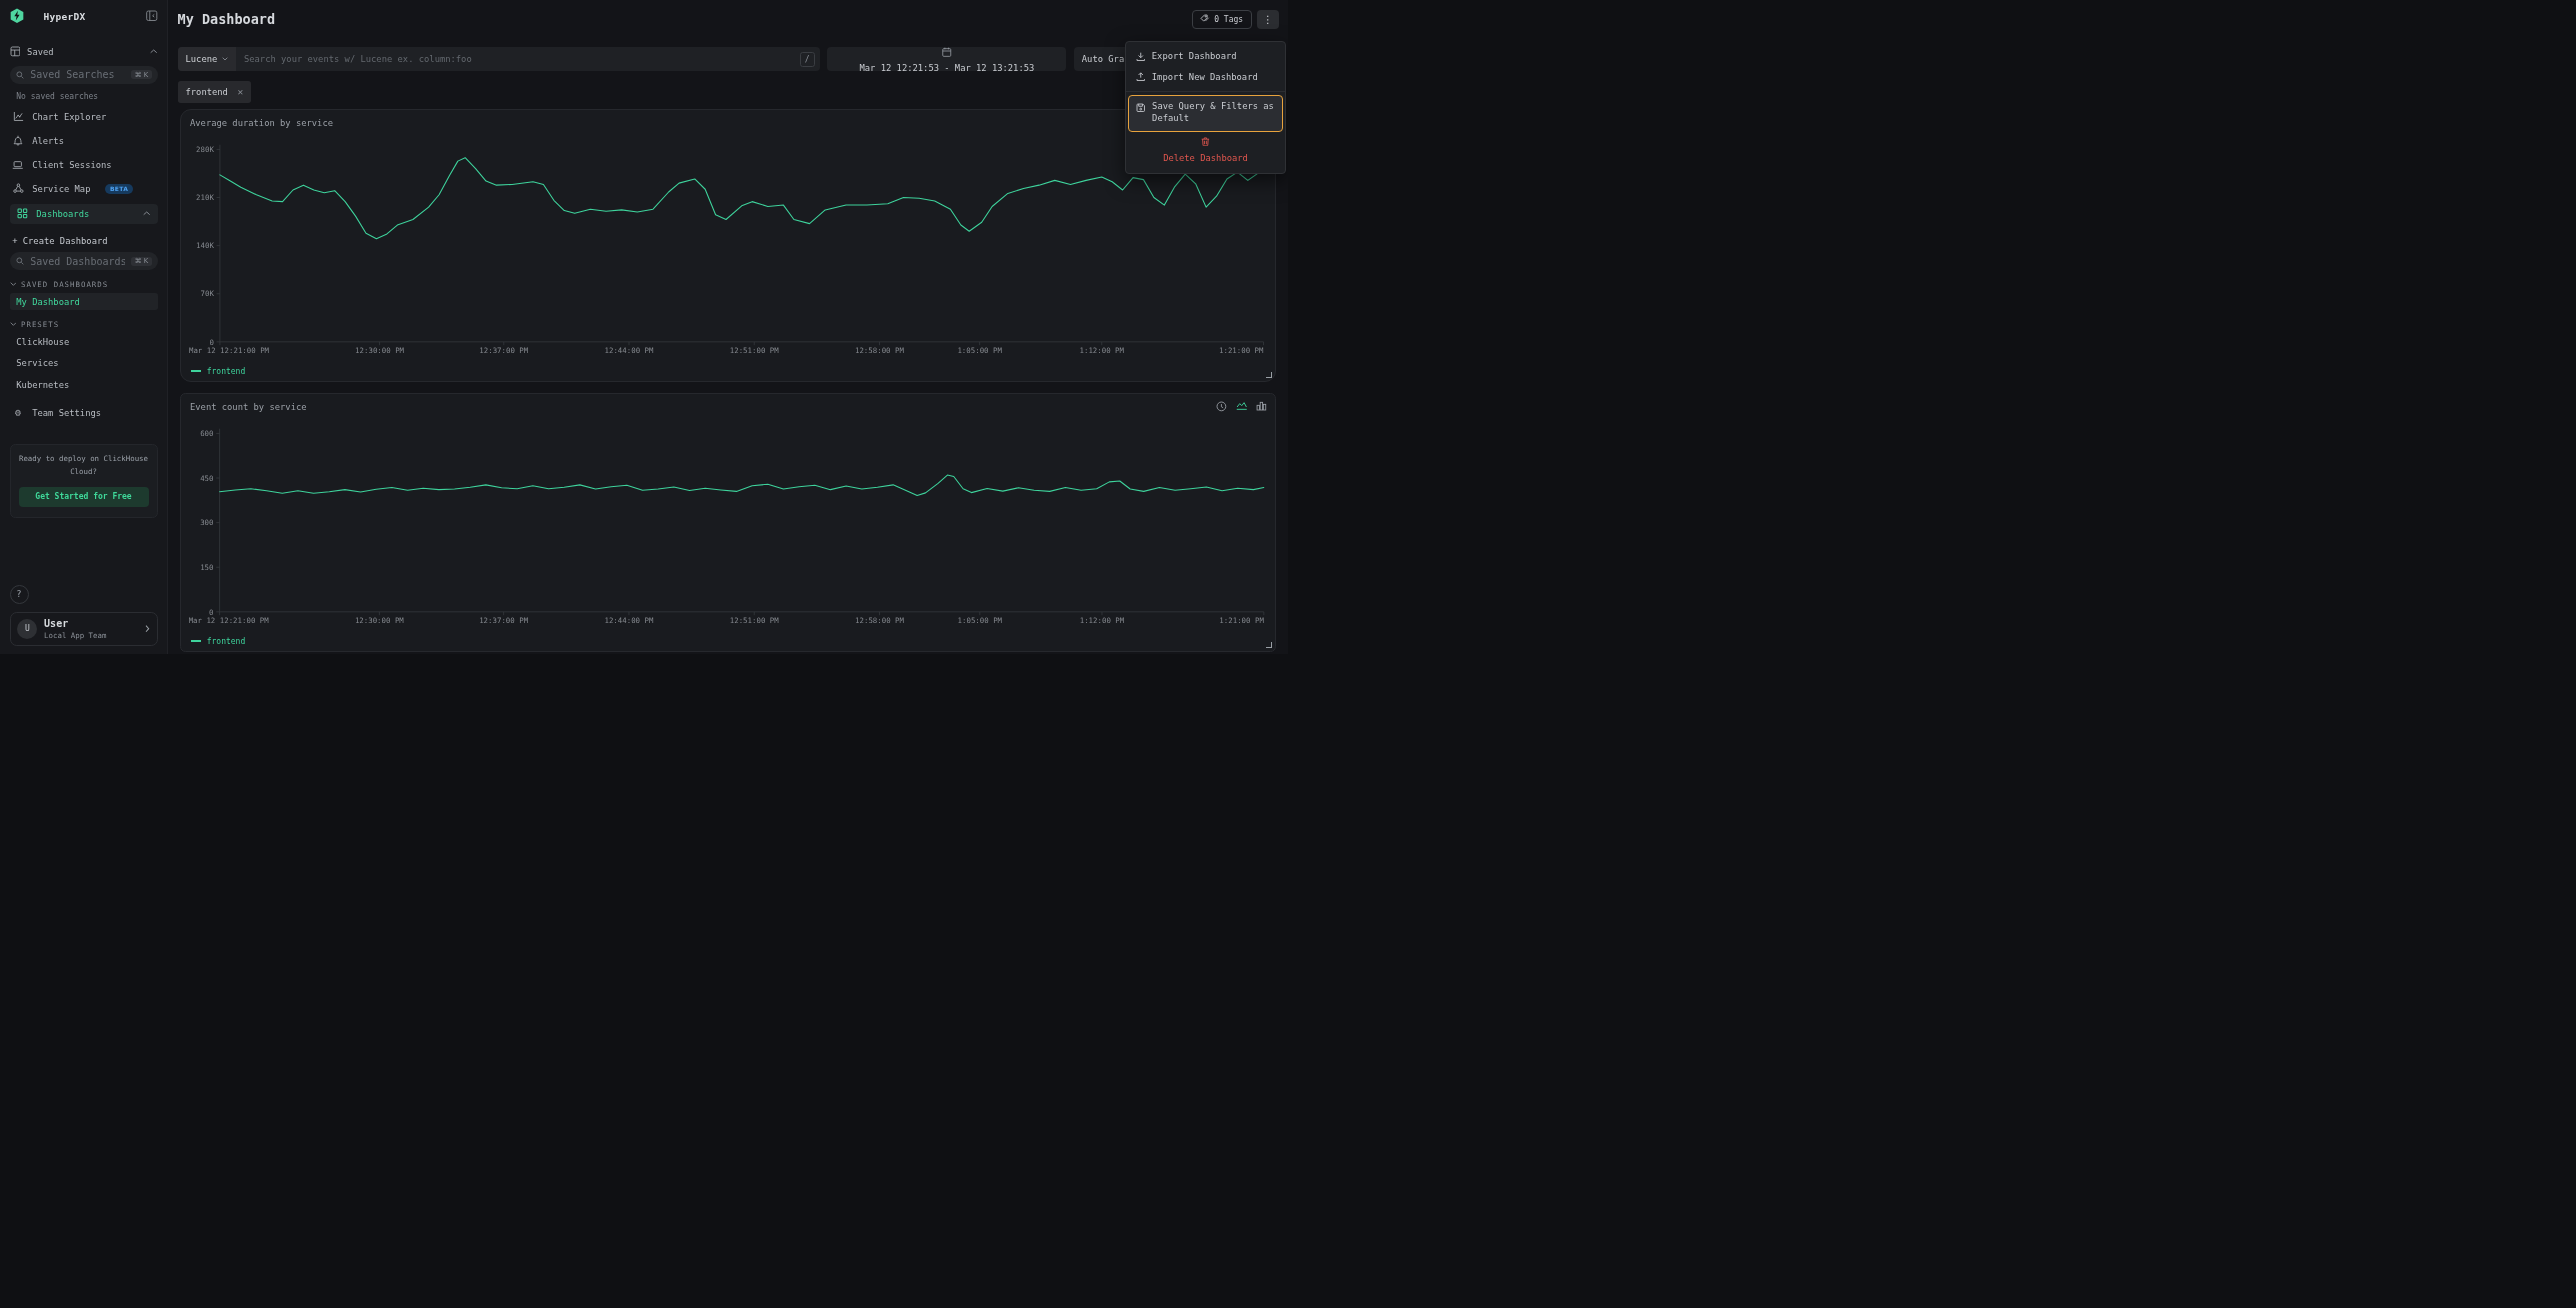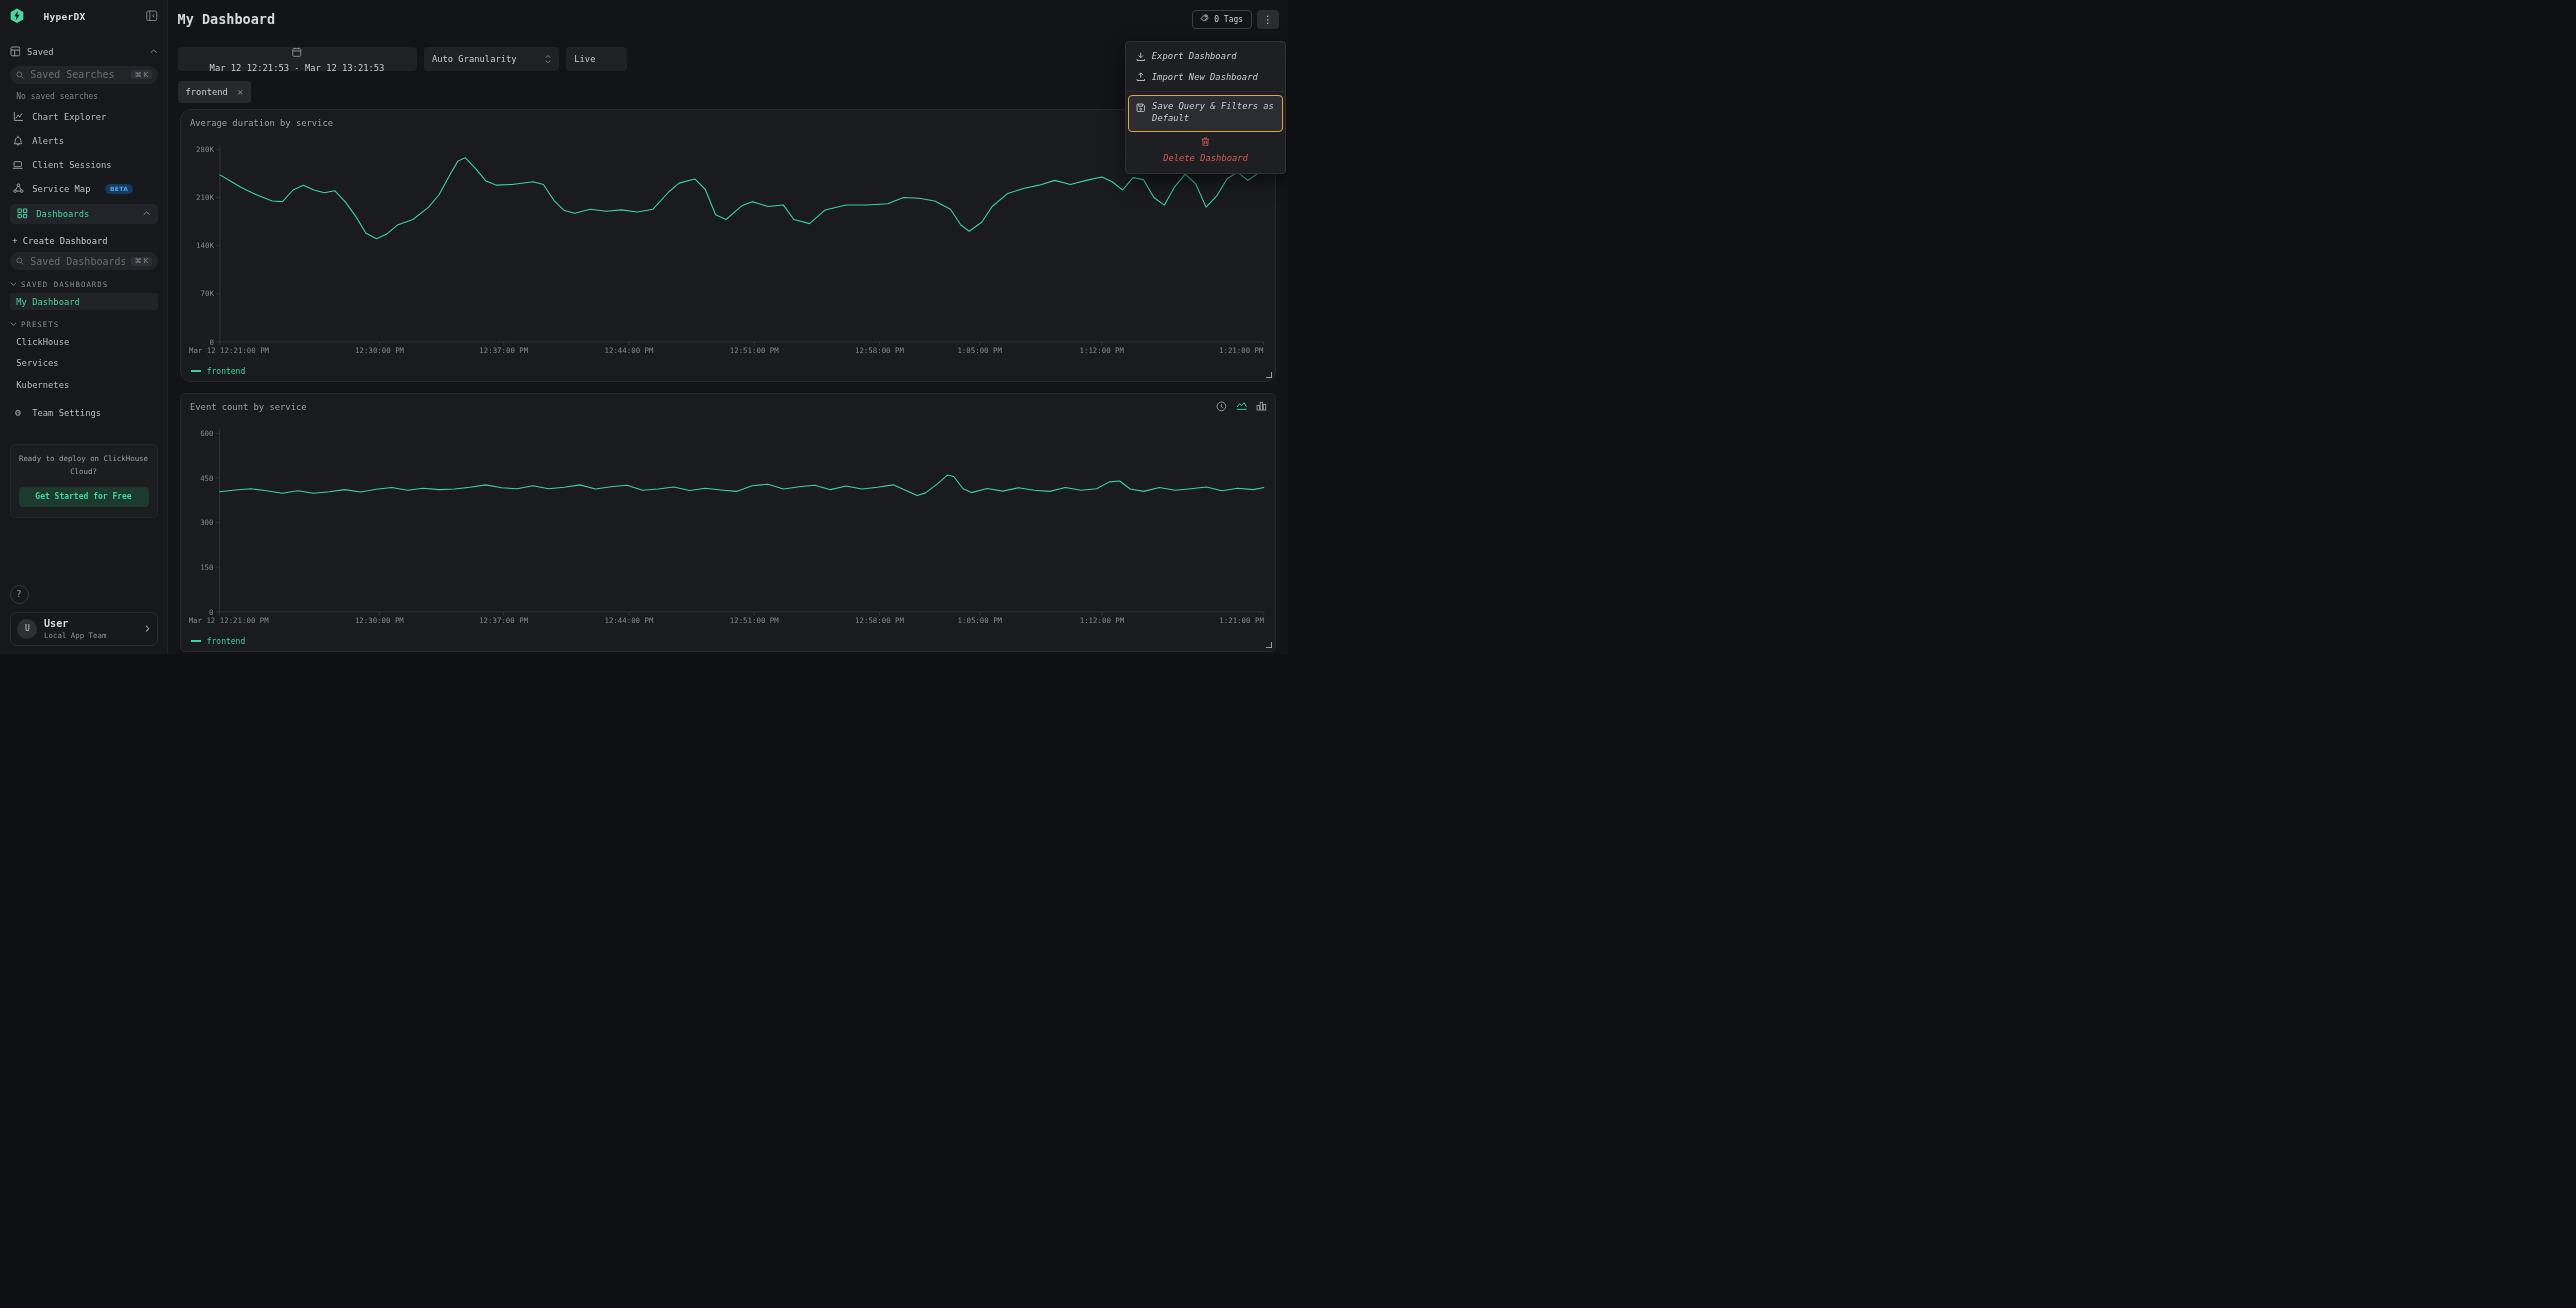--- a/index.html
+++ b/index.html
@@ -101,21 +101,21 @@
   .legend-label{font-size:8px;color:#3ed39c;}
   .resize-handle{position:absolute;right:3.4px;bottom:3.4px;width:5.4px;height:5.4px;
                  border-right:1.4px solid #9aa0a6;border-bottom:1.4px solid #9aa0a6;cursor:nwse-resize;}
   .panel-icons{position:absolute;top:6.8px;right:8px;display:flex;gap:8.8px;align-items:center;}
   .panel-icons .pi{cursor:pointer;}
 
   
   .menu{position:absolute;right:2px;top:41px;width:161px;background:#1d1f23;
         border:0.7px solid #2f3135;border-radius:4px;padding:4px 0;z-index:50;
         box-shadow:0 6.8px 19px rgba(0,0,0,.55);}
-  .menu-item{display:flex;align-items:center;gap:6.8px;padding:5.4px 9.5px;color:#c9ccd1;cursor:pointer;font-style:italic;}
+  .menu-item{display:flex;align-items:center;gap:6.8px;padding:5.4px 9.5px;color:#c9ccd1;cursor:pointer;}
   .menu-item .mi{flex:none;display:flex;}
   .menu-divider{height:0.7px;background:#2c2e32;margin:3.4px 0;}
   .menu-item.highlight{margin:0 2px;border:1.4px solid #e8a33d;border-radius:4px;background:#2b2d32;
                        padding:5.4px 6.8px;align-items:flex-start;}
   .menu-item.highlight .mi{margin-top:2px;}
   .menu-item.danger{color:#e0564e;flex-direction:column;}
   .wrap2{line-height:1.35;}
 </style>
 </head>
 <body>
@@ -309,20 +309,32 @@
               <circle cx="8.4" cy="3.6" r="0.9"></circle>
               <path d="M12.8 5.5 L8 10.3"></path>
             </svg>
         </span>
         <span>0 Tags</span>
       </div>
       <div class="kebab-btn">⋮</div>
     </div>
 
     <div class="filter-row">
+      <div class="search-bar">
+        <div class="lucene-seg">
+          <span>Lucene</span>
+          <span>
+            <svg width="6" height="4" viewBox="0 0 9 6" fill="none" stroke="#8b9097" stroke-width="1.3">
+                <polyline points="1,1 4.5,4.5 8,1"></polyline>
+              </svg>
+          </span>
+        </div>
+        <input placeholder="Search your events w/ Lucene ex. column:foo" style="">
+        <span class="slash-key">/</span>
+      </div>
 
       <div class="pill time">
         <span>
           <svg width="9.5" height="10" viewBox="0 0 14 15" fill="none" stroke="#9aa0a6" stroke-width="1.2">
               <rect x="1" y="2.5" width="12" height="11.5" rx="1.5"></rect>
               <line x1="1" y1="6" x2="13" y2="6"></line>
               <line x1="4.2" y1="1" x2="4.2" y2="3.5"></line>
               <line x1="9.8" y1="1" x2="9.8" y2="3.5"></line>
             </svg>
         </span>

